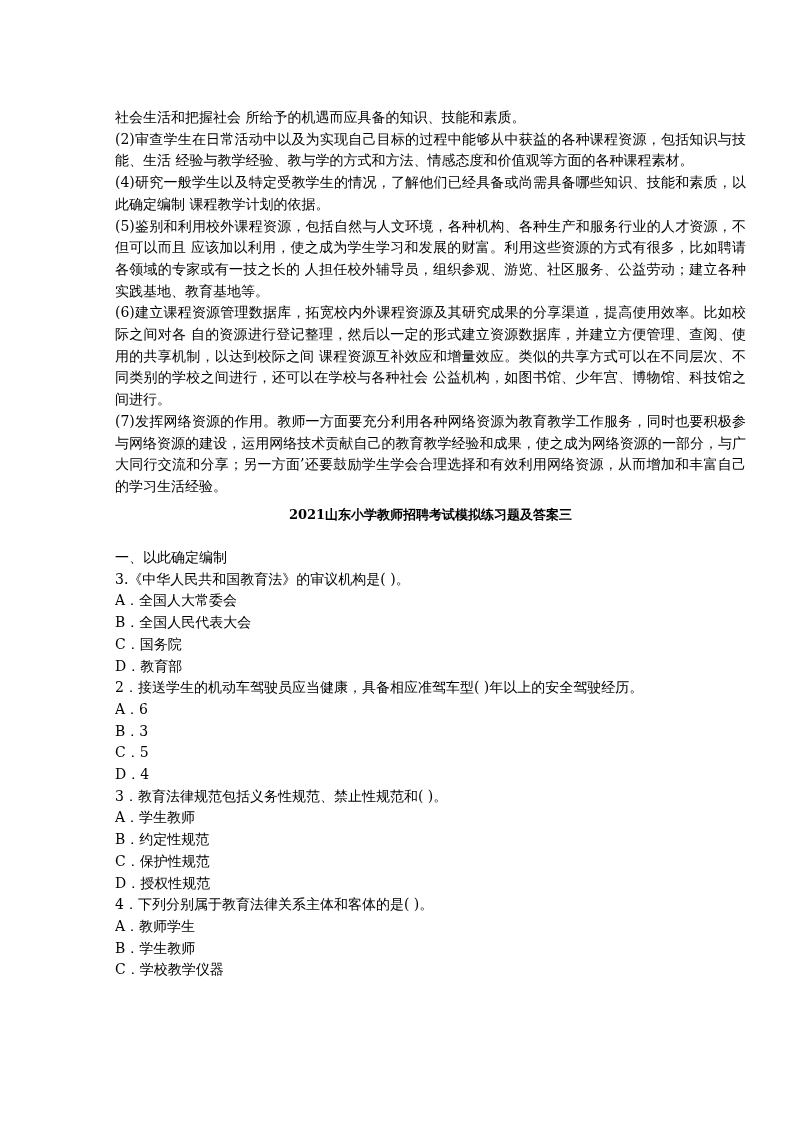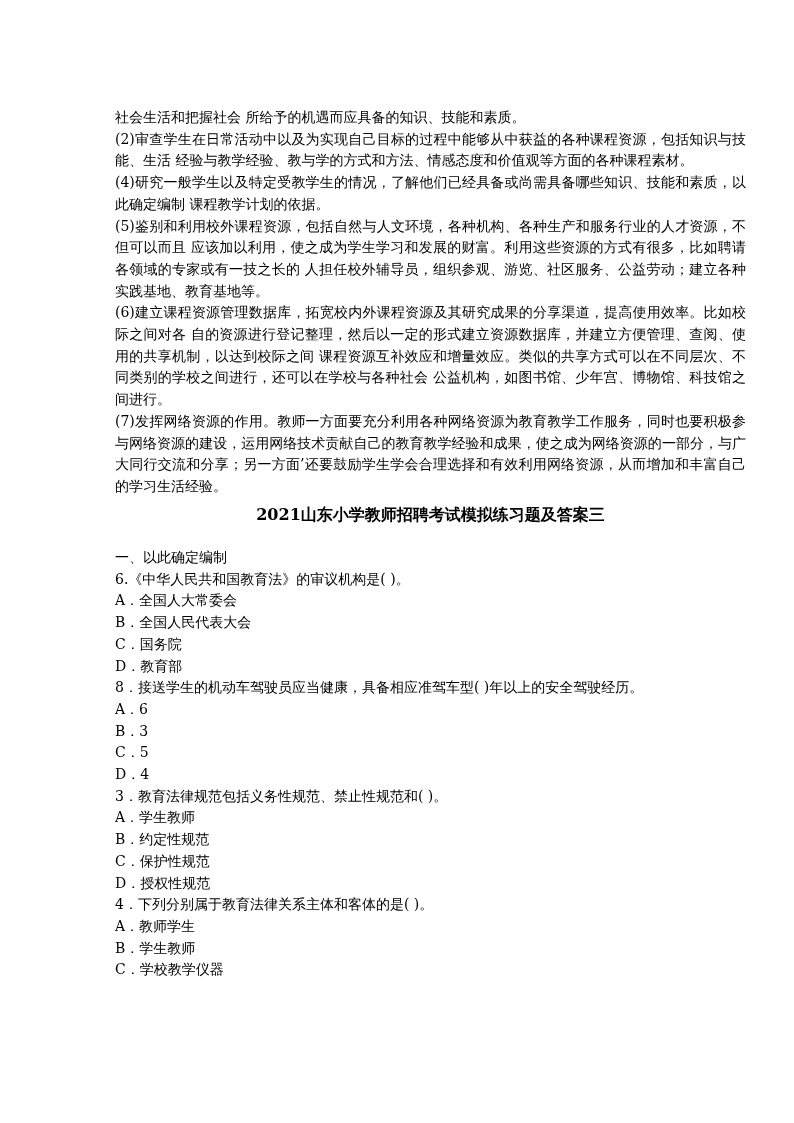--- a/index.html
+++ b/index.html
@@ -15,21 +15,21 @@
     font-size: 14px;
     line-height: 21.7px;
     padding: 93px 48px 0 115px;
     overflow: hidden;
   }
   .para {
     text-align: justify;
     text-justify: inter-ideograph;
   }
   .doc-title {
-    font-size: 16px;
+    font-size: 13px;
     font-weight: bold;
     text-align: center;
     margin-top: 6px;
     margin-bottom: 21.7px;
   }
   .line { text-align: left; }
 </style>
 </head>
 <body>
 
@@ -40,29 +40,29 @@
   <p class="para">(4)研究一般学生以及特定受教学生的情况，了解他们已经具备或尚需具备哪些知识、技能和素质，以此确定编制 课程教学计划的依据。</p>
   <p class="para">(5)鉴别和利用校外课程资源，包括自然与人文环境，各种机构、各种生产和服务行业的人才资源，不但可以而且 应该加以利用，使之成为学生学习和发展的财富。利用这些资源的方式有很多，比如聘请各领域的专家或有一技之长的 人担任校外辅导员，组织参观、游览、社区服务、公益劳动；建立各种实践基地、教育基地等。</p>
   <p class="para">(6)建立课程资源管理数据库，拓宽校内外课程资源及其研究成果的分享渠道，提高使用效率。比如校际之间对各 自的资源进行登记整理，然后以一定的形式建立资源数据库，并建立方便管理、查阅、使用的共享机制，以达到校际之间 课程资源互补效应和增量效应。类似的共享方式可以在不同层次、不同类别的学校之间进行，还可以在学校与各种社会 公益机构，如图书馆、少年宫、博物馆、科技馆之间进行。</p>
   <p class="para">(7)发挥网络资源的作用。教师一方面要充分利用各种网络资源为教育教学工作服务，同时也要积极参与网络资源的建设，运用网络技术贡献自己的教育教学经验和成果，使之成为网络资源的一部分，与广大同行交流和分享；另一方面’还要鼓励学生学会合理选择和有效利用网络资源，从而增加和丰富自己的学习生活经验。</p>
 
   <h1 class="doc-title">2021山东小学教师招聘考试模拟练习题及答案三</h1>
 
   <p class="line">一、以此确定编制</p>
 
   <div>
-    <p class="line">6.《中华人民共和国教育法》的审议机构是( )。</p>
+    <p class="line">3.《中华人民共和国教育法》的审议机构是( )。</p>
     <p class="line">A．全国人大常委会</p>
     <p class="line">B．全国人民代表大会</p>
     <p class="line">C．国务院</p>
     <p class="line">D．教育部</p>
   </div>
 
   <div>
-    <p class="line">8．接送学生的机动车驾驶员应当健康，具备相应准驾车型( )年以上的安全驾驶经历。</p>
+    <p class="line">2．接送学生的机动车驾驶员应当健康，具备相应准驾车型( )年以上的安全驾驶经历。</p>
     <p class="line">A．6</p>
     <p class="line">B．3</p>
     <p class="line">C．5</p>
     <p class="line">D．4</p>
   </div>
 
   <div>
     <p class="line">3．教育法律规范包括义务性规范、禁止性规范和( )。</p>
     <p class="line">A．学生教师</p>
     <p class="line">B．约定性规范</p>

